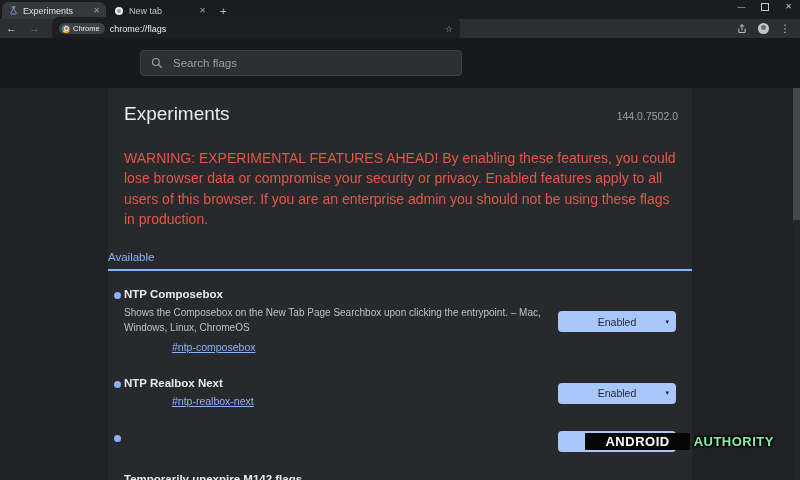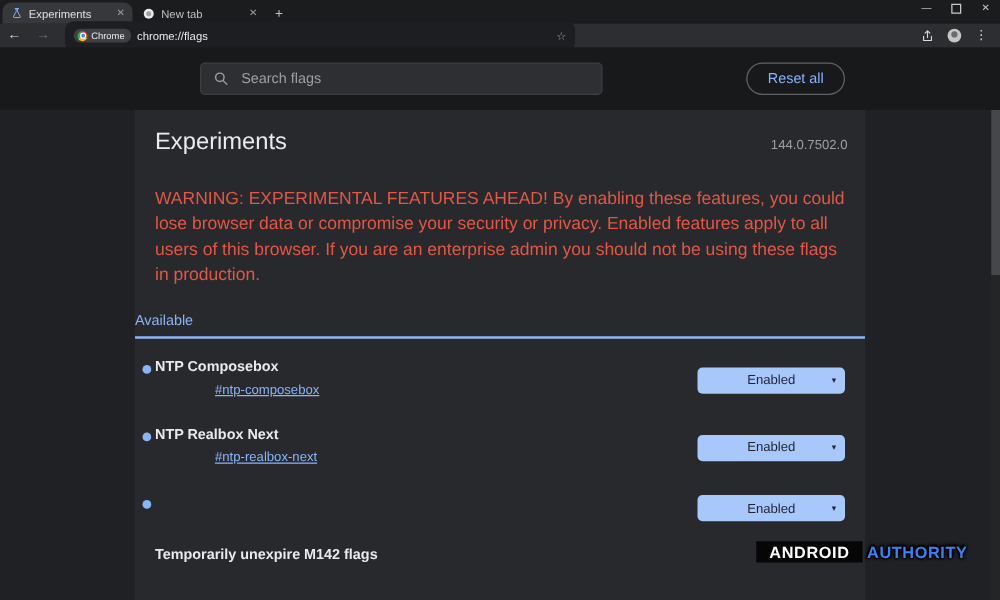--- a/index.html
+++ b/index.html
@@ -58,21 +58,21 @@
   .avatar::after { content:""; position:absolute; left:3px; top:2px; width:5px; height:5px;
     border-radius:50%; background:#6b6e71; }
   .menu { color:#dadce0; font-size:10px; line-height:1; }
   .share-svg, .search-svg, .flask-svg { display:block; }
 
   
   .flags-header { position:absolute; top:38px; left:0; right:0; height:50px; background:#18191b; }
   .search-box {
     position:absolute; left:140px; top:12px; width:322px; height:26px;
     background:#2d2f32; border:1px solid #3c4043; border-radius:4px;
-    display:flex; align-items:center; gap:8px; padding:0 10px; box-sizing:border-box;margin-left:20px;
+    display:flex; align-items:center; gap:8px; padding:0 10px; box-sizing:border-box;
   }
   .search-box input {
     flex:1; background:transparent; border:none; outline:none;
     color:#e8eaed; font-size:11.5px; font-family:"Liberation Sans", sans-serif;
   }
   .search-box input::placeholder { color:#9aa0a6; }
   .reset-btn {
     position:absolute; right:124px; top:12px; height:26px; padding:0 16px;
     border:1px solid #5f6368; border-radius:13px; background:transparent;
     color:var(--accent-blue, #8ab4f8); font-size:11.5px;
@@ -116,22 +116,22 @@
   .flag-select .caret { position:absolute; right:7px; font-size:7px; }
   .next-section-title { padding:10px 16px 0 16px; font-size:11.5px; font-weight:bold; color:#e8eaed; }
 
   
   .scrollbar { position:absolute; right:0; top:88px; bottom:0; width:7px; background:#242527; }
   .scroll-thumb { position:absolute; top:0; left:0; width:7px; height:132px; background:#45474a; }
 
   
   .watermark { position:absolute; right:24px; bottom:30px; display:flex; align-items:center;
     font-weight:bold; font-size:13px; letter-spacing:0.5px; }
-  .wm-left { background:#060606; color:#ffffff; padding:1px 10px; }
-  .wm-right { color:#3b82f6; padding:1px 2px 1px 4px;
+  .wm-left { background:#060606; color:#ffffff; padding:1px 20px; }
+  .wm-right { color:#86efac; padding:1px 2px 1px 4px;
     text-shadow:1px 1px 2px #000, -1px -1px 2px #000, 1px -1px 2px #000, -1px 1px 2px #000; }
 </style>
 </head>
 <body>
 
 <div class="titlebar">
   <div class="tab active">
     <span class="favicon">
       <svg class="flask-svg" width="9" height="9" viewBox="0 0 16 16">
         <path d="M5.5 1.5h5M7 1.5v4.5l-3.6 6.2a1.4 1.4 0 0 0 1.2 2.1h6.8a1.4 1.4 0 0 0 1.2-2.1L9 6V1.5" fill="none" stroke="#8ab4f8" stroke-width="1.4" stroke-linecap="round" stroke-linejoin="round"></path>
@@ -180,41 +180,41 @@
 <div class="flags-header">
   <div class="search-box">
     <span>
       <svg class="search-svg" width="12" height="12" viewBox="0 0 16 16">
         <circle cx="6.5" cy="6.5" r="4.5" fill="none" stroke="#9aa0a6" stroke-width="1.5"></circle>
         <path d="M10 10l4 4" stroke="#9aa0a6" stroke-width="1.5" stroke-linecap="round"></path>
       </svg>
     </span>
     <input type="text" placeholder="Search flags" style="">
   </div>
-  <button class="reset-btn">Reset all</button>
 </div>
 
 <div class="page">
   <div class="page-header">
     <span class="page-title">Experiments</span>
     <span class="version">144.0.7502.0</span>
   </div>
 
   <p class="warning"><span>WARNING: EXPERIMENTAL FEATURES AHEAD!</span><span> By enabling these features, you could lose browser data or compromise your security or privacy. Enabled features apply to all users of this browser. If you are an enterprise admin you should not be using these flags in production.</span></p>
 
   <div class="avail-tabs">
     <div class="avail-tab active">Available</div>
   </div>
 
   <div class="flag-list">
 
     <div class="flag-row">
       <span class="flag-dot"></span>
       <div class="flag-info">
         <div class="flag-name">NTP Composebox</div>
+        <div class="flag-desc">Shows the Composebox on the New Tab Page Searchbox upon clicking the entrypoint. – Mac, Windows, Linux, ChromeOS</div>
         <span class="flag-link">#ntp-composebox</span>
       </div>
       <div class="flag-select">
         <span>Enabled</span>
         <span class="caret">▾</span>
       </div>
     </div>
 
     <div class="flag-row">
       <span class="flag-dot"></span>

